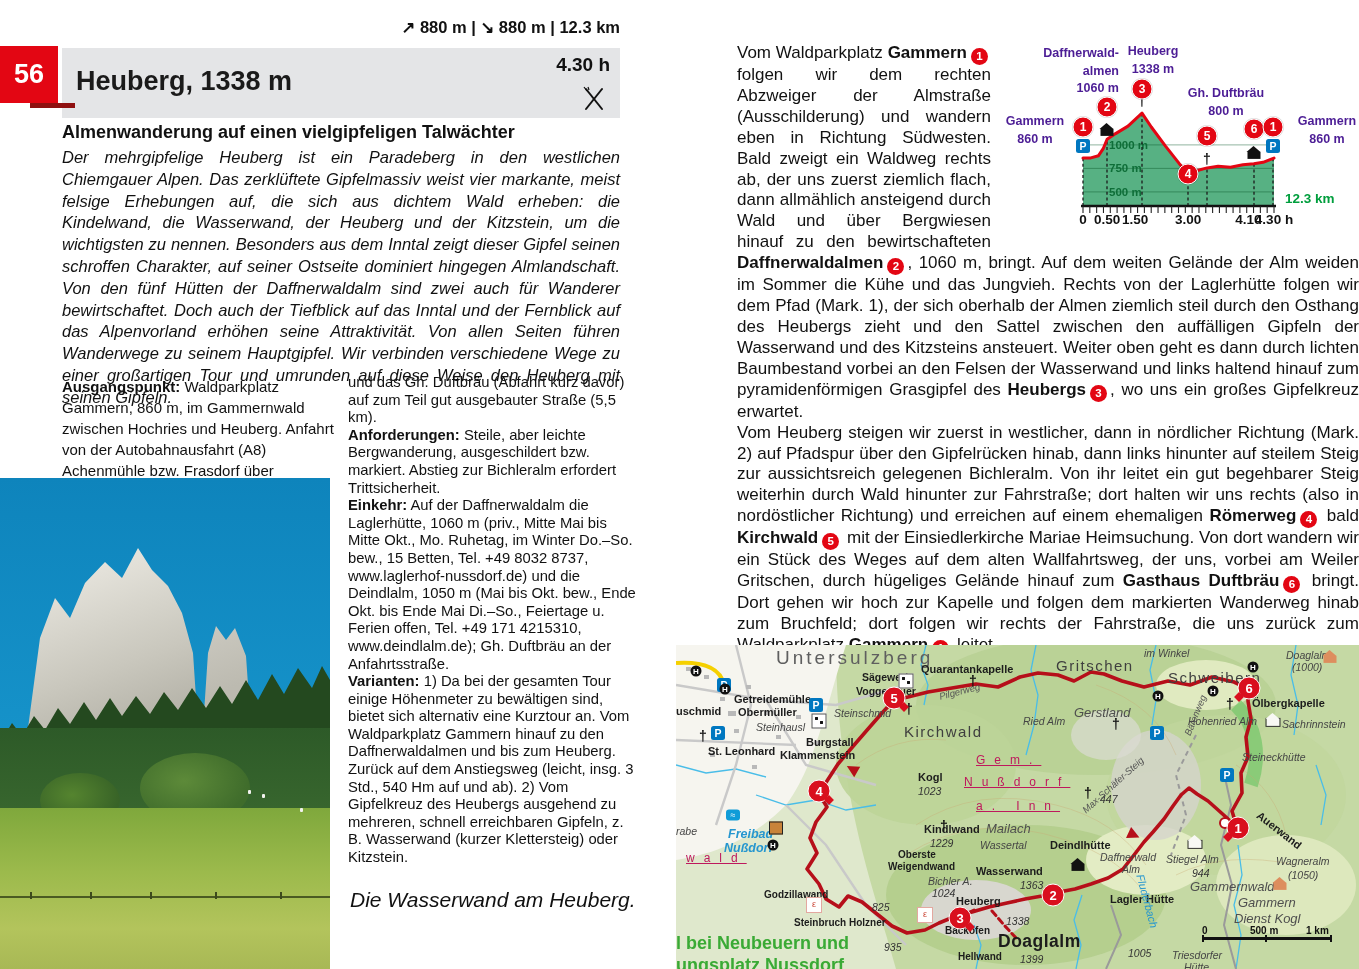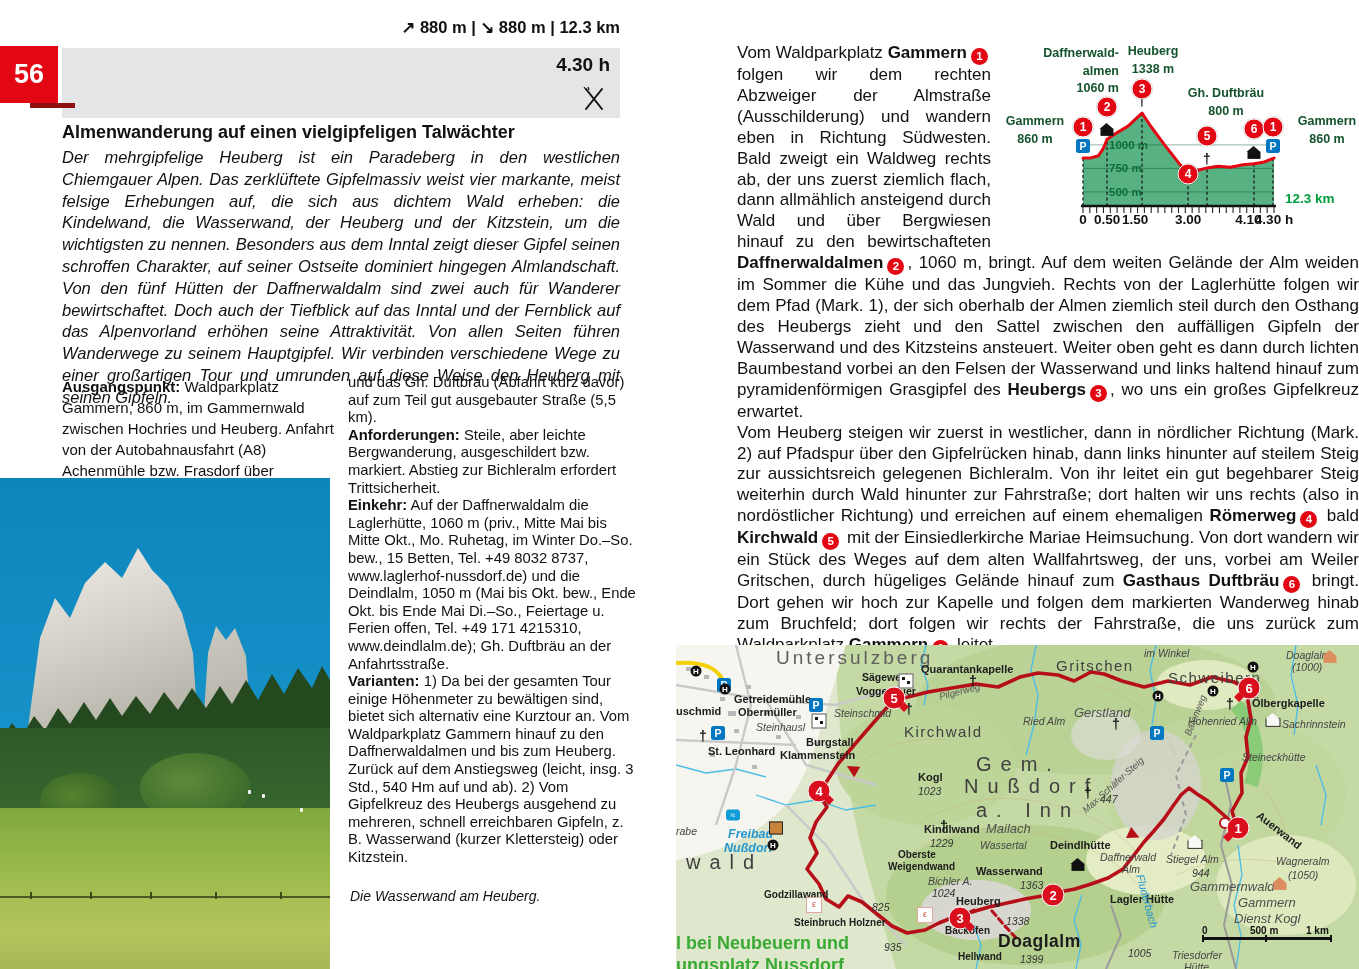--- a/index.html
+++ b/index.html
@@ -16,21 +16,21 @@
   #page-title{position:absolute;left:14px;top:18px;font-size:27px;font-weight:bold;color:#1a1a1a;}
   #duration{position:absolute;right:10px;top:6px;font-size:19px;font-weight:bold;}
   #cutlery{position:absolute;right:14px;top:38px;width:24px;height:26px;}
 
   
   #intro-heading{left:62px;top:122px;width:560px;font-size:18px;font-weight:bold;}
   #intro-text{left:62px;top:147px;width:558px;font-size:16.5px;font-style:italic;line-height:21.8px;text-align:justify;}
   #info-left{left:62px;top:376px;width:272px;font-size:15px;line-height:21px;}
   #info-right{left:348px;top:374px;width:292px;font-size:14.8px;line-height:17.6px;}
   .ipara .b{font-weight:bold;}
-  #photo-caption{left:350px;top:888px;width:290px;font-size:14px;font-style:italic;}
+  #photo-caption{left:350px;top:888px;width:290px;font-size:21px;font-style:italic;}
 
   
   #photo{left:0;top:478px;width:330px;height:491px;overflow:hidden;
          background:linear-gradient(180deg,#0e84bc 0%,#1693ca 55%,#2ba5d6 100%);}
   #photo .rock1{position:absolute;left:0;top:0;width:330px;height:300px;
     background:linear-gradient(160deg,#efede6 20%,#c9c7bd 55%,#9d9b90 90%);
     clip-path:polygon(28px 250px,40px 160px,55px 120px,70px 140px,85px 105px,105px 84px,122px 100px,138px 70px,152px 92px,168px 108px,182px 135px,193px 175px,198px 250px);}
   #photo .rock2{position:absolute;left:0;top:0;width:330px;height:300px;
     background:linear-gradient(160deg,#e8e6df 20%,#bcbab0 70%);
     clip-path:polygon(203px 250px,208px 175px,216px 148px,226px 162px,235px 150px,246px 178px,251px 250px);}
@@ -51,21 +51,21 @@
   
   #route-col{left:737px;top:43px;width:622px;font-size:17px;line-height:20.9px;text-align:justify;}
   #route-col p{margin:0;}
   .tmark{display:inline-block;width:17px;height:17px;border-radius:50%;background:#e30613;color:#fff;
          font-weight:bold;font-size:11.5px;line-height:17px;text-align:center;vertical-align:-2px;margin:0 3px 0 4px;}
   #route-col .b{font-weight:bold;}
 
   
   #chart{float:right;width:358px;height:197px;margin:0 0 4px 10px;position:relative;}
   #chart svg{position:absolute;left:0;top:0;}
-  .clabel{position:absolute;font-weight:bold;font-size:12.5px;line-height:17.5px;color:#14532d;text-align:center;}
+  .clabel{position:absolute;font-weight:bold;font-size:12.5px;line-height:17.5px;color:#4c1d95;text-align:center;}
   .cmark{position:absolute;width:19px;height:19px;border-radius:50%;background:#e30613;border:1.5px solid #fff;
          color:#fff;font-weight:bold;font-size:12px;line-height:19px;text-align:center;transform:translate(-50%,-50%);
          box-shadow:0 0 0 .5px rgba(0,0,0,.15);}
   .pic{position:absolute;width:14px;height:14px;background:#0077c0;border-radius:2.5px;color:#fff;
        font-weight:bold;font-size:10.5px;line-height:14px;text-align:center;transform:translate(-50%,-50%);}
   .crossic{position:absolute;font-size:14px;font-weight:bold;color:#111;transform:translate(-50%,-60%);}
   .hutic{position:absolute;width:13px;height:7px;background:var(--c,#111);transform:translate(-50%,-30%);}
   .hutic:before{content:"";position:absolute;top:-6px;left:-1px;border-left:7.5px solid transparent;
        border-right:7.5px solid transparent;border-bottom:6px solid var(--c,#111);}
   #km-label{position:absolute;left:284px;top:146px;color:#009e3d;font-weight:bold;font-size:13.5px;}
@@ -75,21 +75,21 @@
   #map svg{position:absolute;left:0;top:0;}
   .ml{position:absolute;white-space:nowrap;color:#1c1c1c;font-size:11px;font-weight:bold;transform-origin:0 0;}
   .ml.area{font-style:italic;font-weight:normal;font-size:13px;color:#4e4e4e;}
   .ml.area-s{font-style:italic;font-weight:normal;font-size:10.5px;color:#454545;}
   .ml.elev{font-style:italic;font-weight:normal;font-size:10.5px;color:#333;}
   .ml.big{font-weight:normal;font-size:15px;color:#3f3f3f;letter-spacing:1.5px;}
   .ml.big2{font-size:17.5px;letter-spacing:.5px;}
   .ml.place-s{font-size:10px;}
   .ml.place-c{font-size:10.5px;}
   .ml.muni{font-weight:normal;font-size:19px;color:#5f5f5f;letter-spacing:3px;}
-  .ml.muni2{font-weight:normal;font-size:20px;color:#404040;letter-spacing:9px;}
+  .ml.muni2{font-weight:normal;font-size:12px;color:#be185d;letter-spacing:9px;text-decoration:underline;}
   .ml.green{font-size:18px;color:#3aaa35;}
   .ml.water{font-style:italic;font-weight:normal;font-size:11px;color:#2596cf;}
   .ml.water-b{font-style:italic;font-weight:bold;font-size:12.5px;color:#2596cf;}
   .ml.path{font-style:italic;font-weight:normal;font-size:9.5px;color:#555;}
   .mm{position:absolute;width:21px;height:21px;border-radius:50%;background:#d90f1e;border:1.5px solid #fff;
       color:#fff;font-weight:bold;font-size:13px;line-height:21px;text-align:center;transform:translate(-50%,-50%);}
   .mm:after{content:"";position:absolute;width:7px;height:7px;background:#d90f1e;}
   .mm.t-bl:after{left:-3px;bottom:-2px;transform:rotate(45deg);}
   .mm.t-br:after{right:-3px;bottom:-2px;transform:rotate(45deg);}
   .mm.t-n:after{display:none;}
@@ -109,20 +109,21 @@
   #scalebar{position:absolute;left:526px;top:280px;width:130px;}
   #scalebar .lbls{position:relative;font-size:10px;font-weight:bold;color:#111;height:12px;}
   #scalebar .bar{height:3px;background:#111;position:relative;}
   #scalebar .bar i{position:absolute;width:1.5px;height:7px;background:#111;top:-2px;}
 </style>
 </head>
 <body>
 
 <div class="abs" id="stats-line">↗ 880 m | ↘ 880 m | 12.3 km</div>
 <div class="abs" id="header-bar">
+  <div id="page-title">Heuberg, 1338 m</div>
   <div id="duration">4.30 h</div>
   <svg id="cutlery" viewBox="0 0 24 26">
     <g stroke="#111" stroke-width="2" stroke-linecap="round">
       <line x1="4" y1="3" x2="20" y2="23"></line>
         <line x1="20" y1="3" x2="4" y2="23"></line>
     </g>
     <g stroke="#111" stroke-width="1.2">
         <line x1="2" y1="1" x2="5" y2="5"></line>
         <line x1="6" y1="1" x2="7" y2="4"></line>
       </g>

